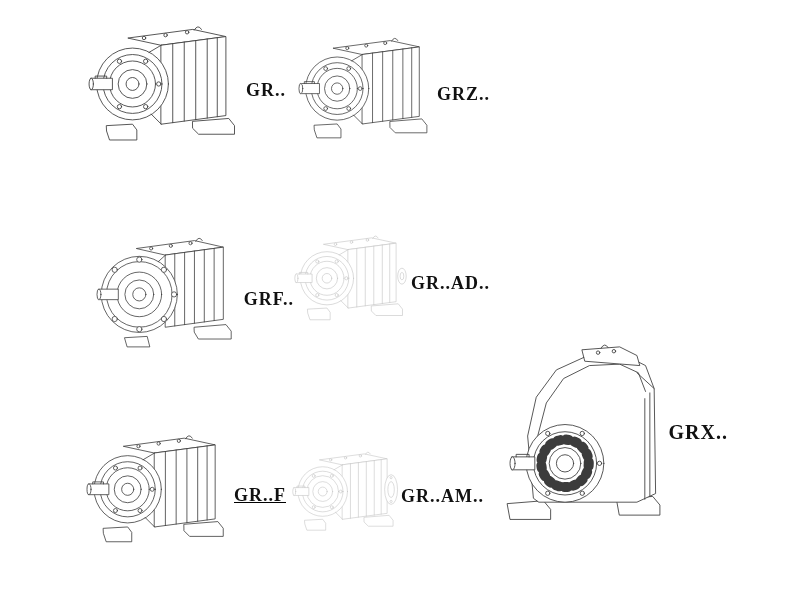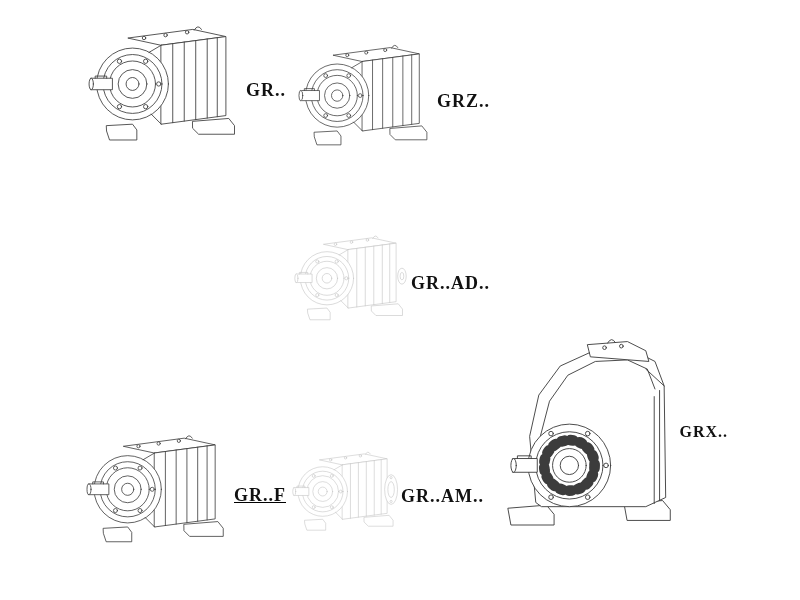--- a/index.html
+++ b/index.html
@@ -17,21 +17,21 @@
   .canvas{position:absolute;inset:0;}
   .cell{
     position:absolute;display:flex;flex-direction:row;align-items:center;
   }
   .cell svg{display:block;color:var(--line);}
   .cell.ghost svg{color:var(--ghost);}
   .label{
     font-weight:bold;font-size:18px;letter-spacing:1px;color:var(--label);
     margin-top:2px;white-space:nowrap;
   }
-  .label.big{font-size:16px;}
+  .label.big{font-size:20px;}
 </style>
 </head>
 <body>
 
 <svg style="position:absolute;width:0;height:0;" aria-hidden="true">
   <defs>
 
     <symbol id="sym-inline" viewBox="0 0 220 190">
       <g fill="#fff" stroke="currentColor" stroke-width="1.2" stroke-linejoin="round" stroke-linecap="round">
         <path d="M146,140 L196,136 L204,146 L204,158 L154,158 L146,150 Z"></path>
@@ -177,28 +177,34 @@
 
 <div class="canvas">
 
   <div class="cell" style="left:88px;top:4px;width:198px;">
     <svg viewBox="0 0 220 190" width="196" height="170">
         <use href="#sym-inline"></use>
       </svg>
     <div class="label">GR..</div>
   </div>
 
-  <div class="cell" style="left:298px;top:15px;width:192px;">
+  <div class="cell" style="left:298px;top:8px;width:192px;">
     <svg viewBox="0 0 220 190" width="192" height="170">
         <use href="#sym-inline"></use>
       </svg>
     <div class="label">GRZ..</div>
   </div>
 
 
+  <div class="cell" style="left:96px;top:212px;width:198px;">
+    <svg viewBox="0 0 225 195" width="198" height="172">
+        <use href="#sym-flange"></use>
+      </svg>
+    <div class="label">GRF..</div>
+  </div>
 
   <div class="cell ghost" style="left:294px;top:196px;width:196px;">
     <svg viewBox="0 0 220 190" width="196" height="172">
       <use href="#sym-inline"></use>
       <g fill="#fff" stroke="currentColor" stroke-width="1.2">
         <ellipse cx="203" cy="84" rx="8" ry="15"></ellipse>
         <ellipse cx="203" cy="84" rx="3.5" ry="7" fill="none"></ellipse>
       </g>
     </svg>
     <div class="label">GR..AD..</div>

